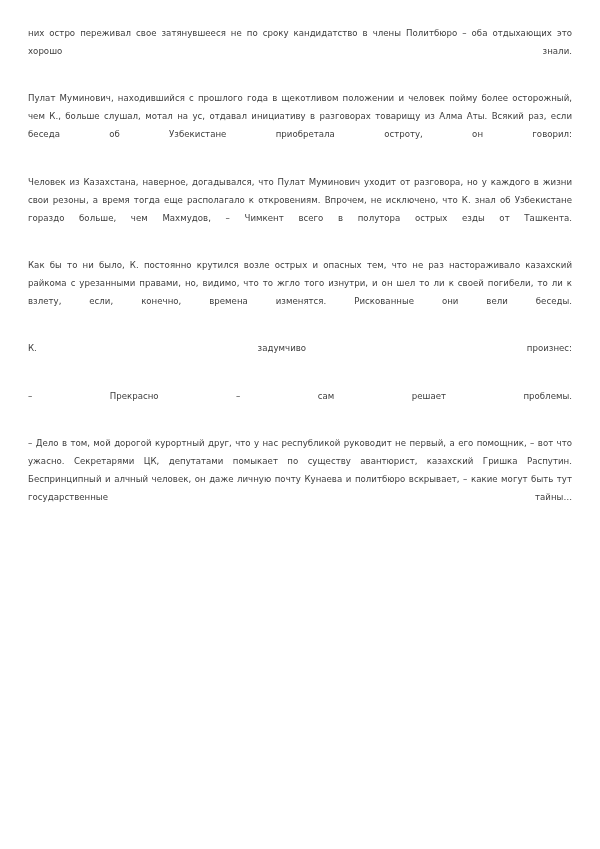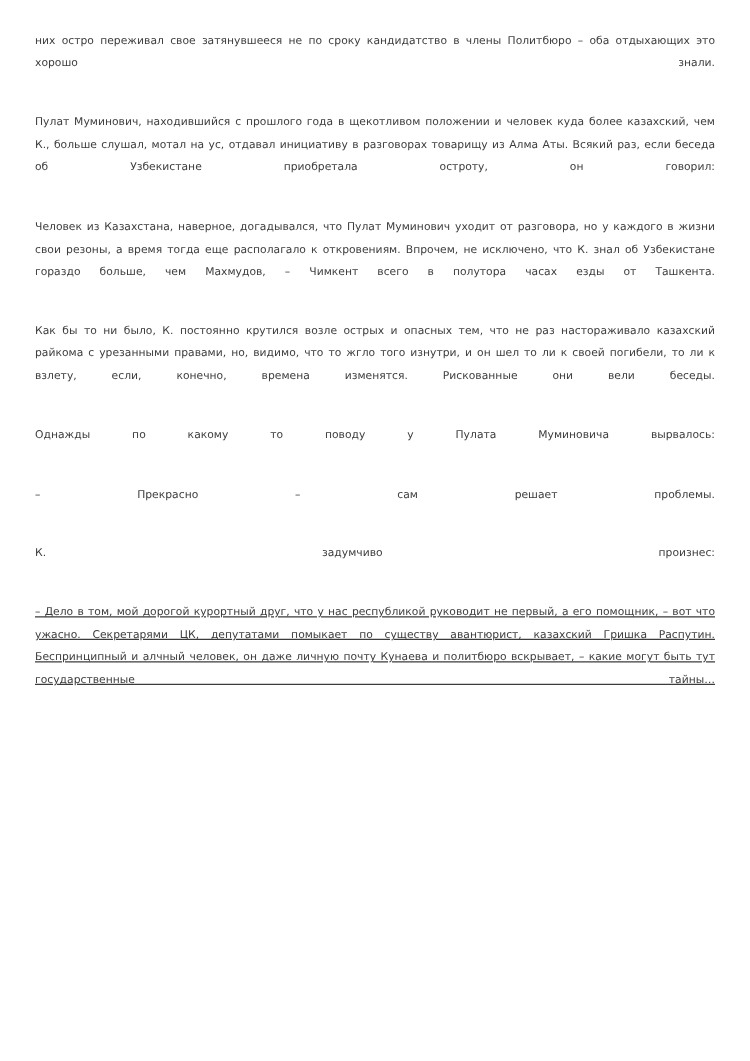--- a/index.html
+++ b/index.html
@@ -32,37 +32,35 @@
     line-height: 18.1px;
     color: #3c3c3c;
     text-align: justify;
     text-justify: inter-word;
     letter-spacing: 0.02px;
     word-spacing: 0.1px;
     -webkit-font-smoothing: antialiased;
   }
   p.para:last-child {
     margin-bottom: 0;
-    text-decoration: underline;
   }
   
   p.para::after {
     content: "";
     display: inline-block;
     width: 100%;
   }
 </style>
 </head>
 <body>
 
 <div class="page">
   <div class="doc-body">
     <p class="para">них остро переживал свое затянувшееся не по сроку кандидатство в члены Политбюро – оба отдыхающих это хорошо знали.</p>
-    <p class="para">Пулат Муминович, находившийся с прошлого года в щекотливом положении и человек куда более казахский, чем К., больше слушал, мотал на ус, отдавал инициативу в разговорах товарищу из Алма Аты. Всякий раз, если беседа об Узбекистане приобретала остроту, он говорил:</p>
-    <p class="para">Человек из Казахстана, наверное, догадывался, что Пулат Муминович уходит от разговора, но у каждого в жизни свои резоны, а время тогда еще располагало к откровениям. Впрочем, не исключено, что К. знал об Узбекистане гораздо больше, чем Махмудов, – Чимкент всего в полутора часах езды от Ташкента.</p>
+    <p class="para">Пулат Муминович, находившийся с прошлого года в щекотливом положении и человек пойму более осторожный, чем К., больше слушал, мотал на ус, отдавал инициативу в разговорах товарищу из Алма Аты. Всякий раз, если беседа об Узбекистане приобретала остроту, он говорил:</p>
+    <p class="para">Человек из Казахстана, наверное, догадывался, что Пулат Муминович уходит от разговора, но у каждого в жизни свои резоны, а время тогда еще располагало к откровениям. Впрочем, не исключено, что К. знал об Узбекистане гораздо больше, чем Махмудов, – Чимкент всего в полутора острых езды от Ташкента.</p>
     <p class="para">Как бы то ни было, К. постоянно крутился возле острых и опасных тем, что не раз настораживало казахский райкома с урезанными правами, но, видимо, что то жгло того изнутри, и он шел то ли к своей погибели, то ли к взлету, если, конечно, времена изменятся. Рискованные они вели беседы.</p>
-    <p class="para">Однажды по какому то поводу у Пулата Муминовича вырвалось:</p>
+    <p class="para">К. задумчиво произнес:</p>
     <p class="para">– Прекрасно – сам решает проблемы.</p>
-    <p class="para">К. задумчиво произнес:</p>
     <p class="para">– Дело в том, мой дорогой курортный друг, что у нас республикой руководит не первый, а его помощник, – вот что ужасно. Секретарями ЦК, депутатами помыкает по существу авантюрист, казахский Гришка Распутин. Беспринципный и алчный человек, он даже личную почту Кунаева и политбюро вскрывает, – какие могут быть тут государственные тайны…</p>
 
   </div>
 </div>
 
 </body></html>

